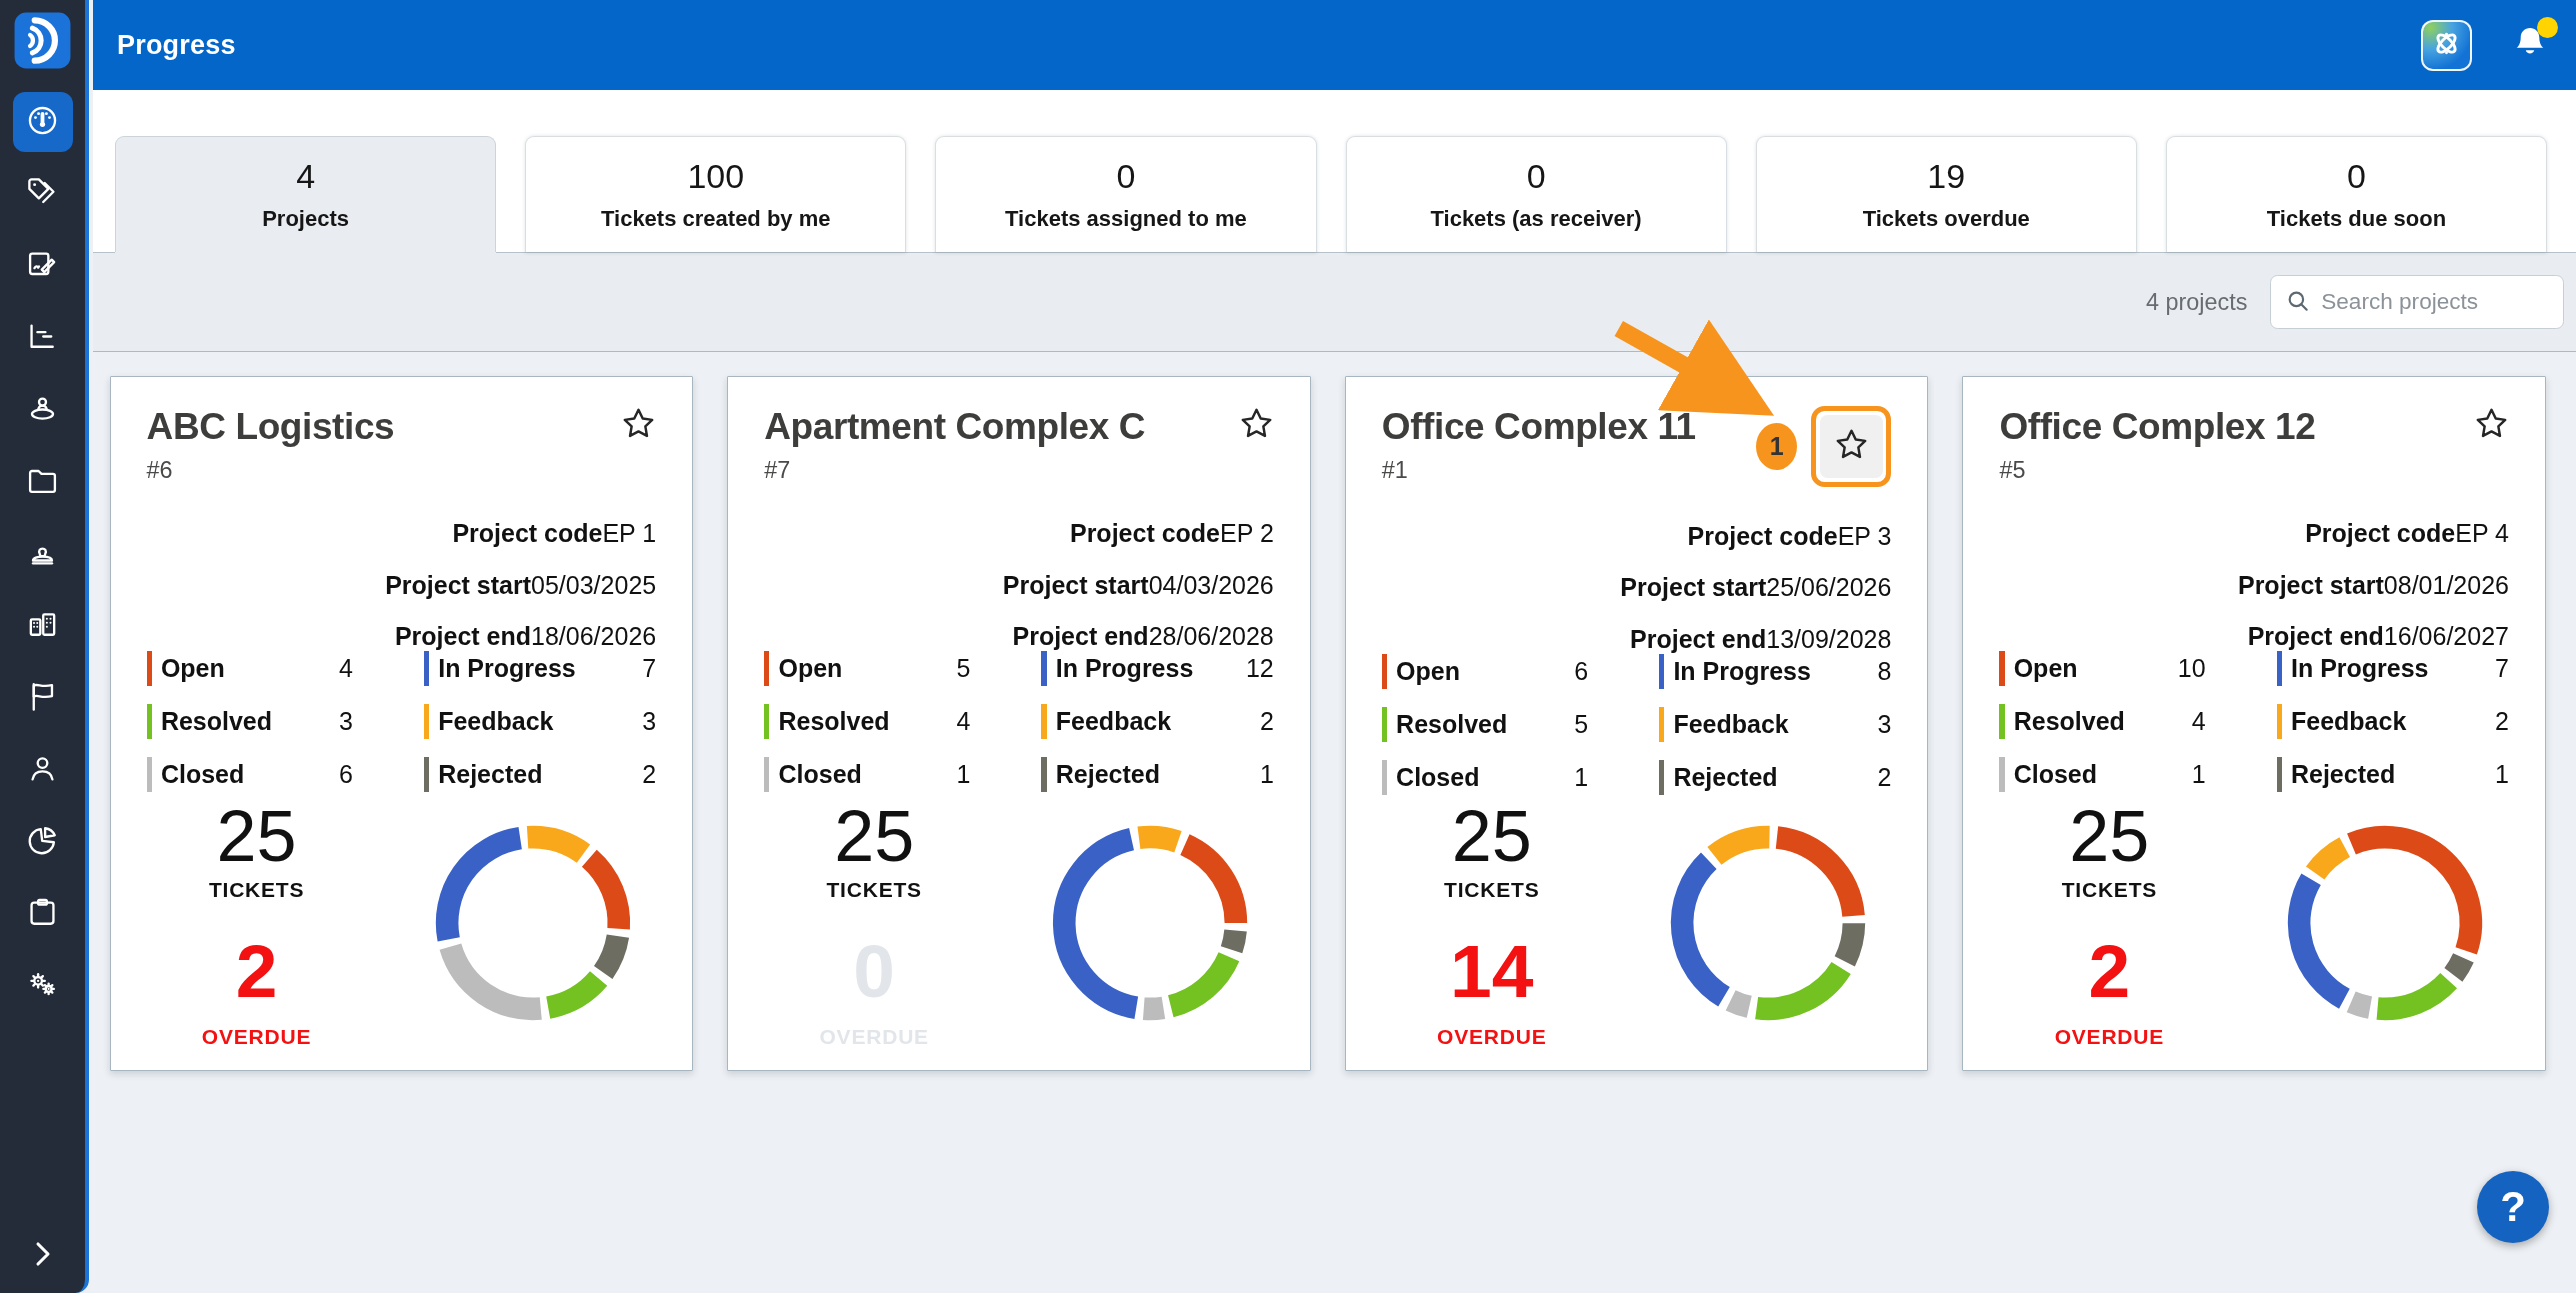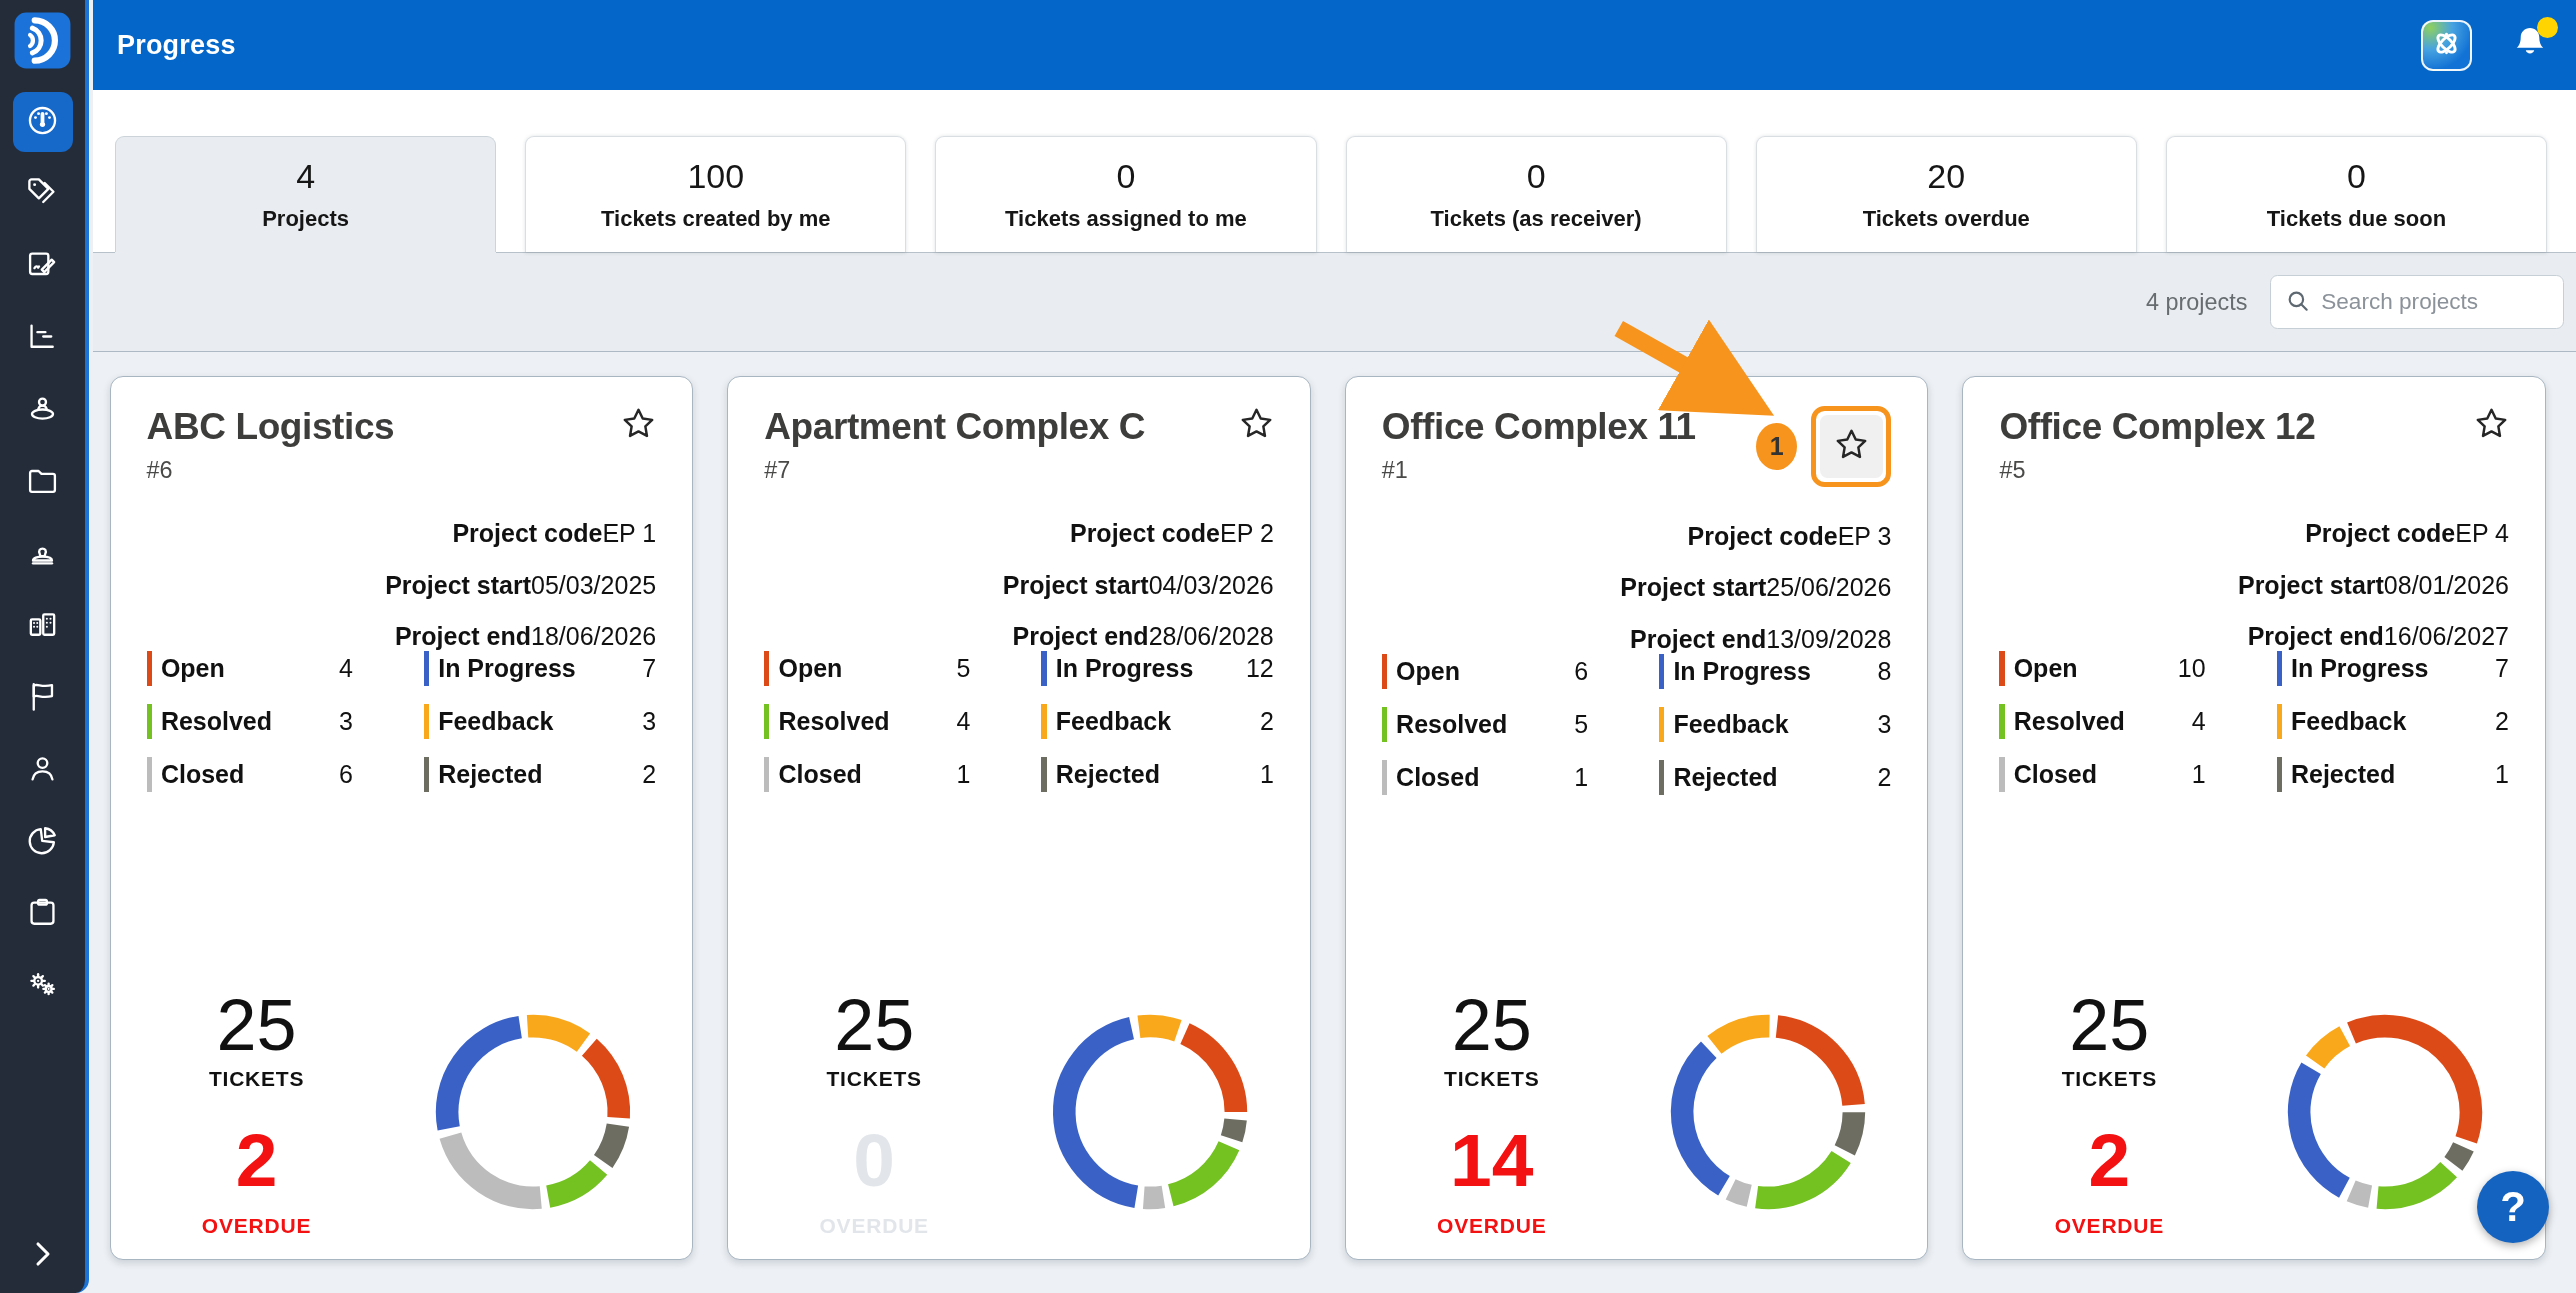--- a/index.html
+++ b/index.html
@@ -62,21 +62,21 @@
     display:flex; align-items:center; padding:0 13.6px; gap:10.6px;
   }
   .search-box input{
     border:none; outline:none; font-size:22.6px; color:#333; width:100%; background:transparent;
     font-family:"Liberation Sans", sans-serif;
   }
   .search-box input::placeholder{ color:#8b9299; }
   
   .cards{ display:flex; gap:34px; padding:24px 30px 0 16.6px; }
   .card{
-    width:584px; height:884px; background:#fff; border:1.5px solid #a8b6c2; border-radius:13px;
+    width:584px; height:695px; background:#fff; border:1.5px solid #a8b6c2; border-radius:1px;
     box-shadow:0 3px 7.5px rgba(60,80,100,.20); padding:29px 36px 21px 36px;
     display:flex; flex-direction:column; position:relative; cursor:pointer;
   }
   .card-head{ display:flex; justify-content:space-between; align-items:flex-start; }
   .card-title{ font-size:37px; font-weight:bold; color:#3d3d3c; letter-spacing:-0.4px; }
   .card-number{ font-size:23.4px; color:#4a4a49; margin-top:9px; }
   .star-zone{ display:flex; align-items:center; gap:13.6px; }
   .star-btn{ background:none; border:none; cursor:pointer; display:flex; align-items:center; justify-content:center; }
   .star-highlight{ border:5.3px solid #f7941d; border-radius:13.6px; padding:3.8px; background:#fff; }
   .star-highlight .star-btn{ width:63px; height:63px; background:#f0f0f0; border-radius:7.5px; }
@@ -301,21 +301,21 @@
       </div>
       <div class="tab">
         <span class="tab-value">0</span>
         <span class="tab-label">Tickets assigned to me</span>
       </div>
       <div class="tab">
         <span class="tab-value">0</span>
         <span class="tab-label">Tickets (as receiver)</span>
       </div>
       <div class="tab">
-        <span class="tab-value">20</span>
+        <span class="tab-value">19</span>
         <span class="tab-label">Tickets overdue</span>
       </div>
       <div class="tab">
         <span class="tab-value">0</span>
         <span class="tab-label">Tickets due soon</span>
       </div>
     </div>
   <div class="projects-bar">
     <span class="projects-count">4 projects</span>
     <div class="search-box">

